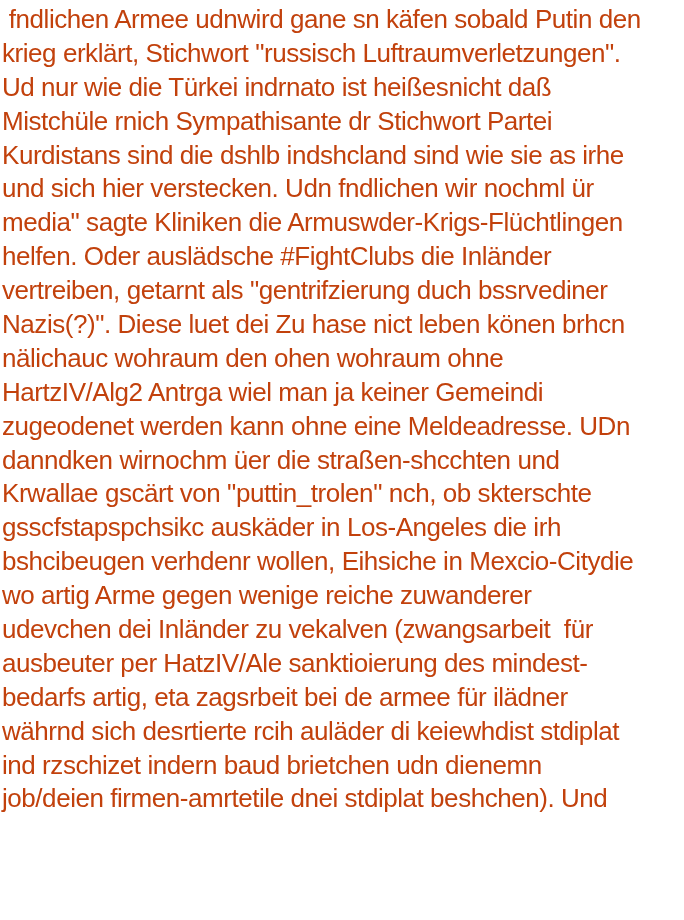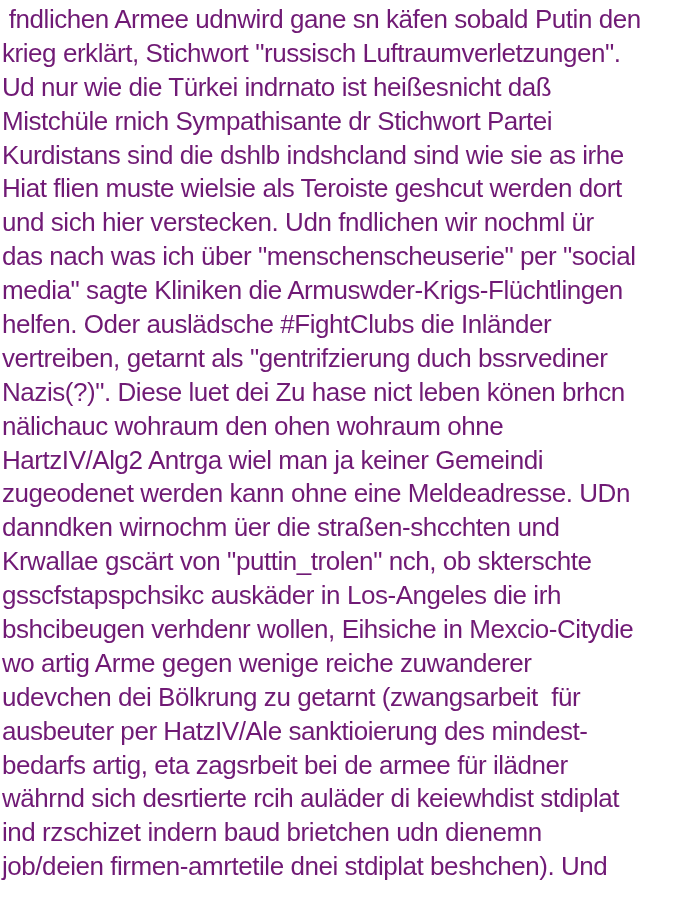--- a/index.html
+++ b/index.html
@@ -17,54 +17,52 @@
     height: 920px;
     background: #ffffff;
     box-sizing: border-box;
     padding: 3px 0 0 2px;
   }
   .text-paragraph {
     font-family: "Liberation Sans", "DejaVu Sans", sans-serif;
     font-size: 26px;
     line-height: 33.9px;
     letter-spacing: -0.45px;
-    color: #701a75;
+    color: #c2410c;
     font-weight: 400;
   }
   .text-line {
     white-space: pre;      
     height: 33.9px;
     overflow: visible;
   }
 </style>
 </head>
 <body>
 
 <div class="page">
   <div class="text-paragraph">
       <div class="text-line"> fndlichen Armee udnwird gane sn käfen sobald Putin den</div>
       <div class="text-line">krieg erklärt, Stichwort "russisch Luftraumverletzungen".</div>
       <div class="text-line">Ud nur wie die Türkei indrnato ist heißesnicht daß</div>
       <div class="text-line">Mistchüle rnich Sympathisante dr Stichwort Partei</div>
       <div class="text-line">Kurdistans sind die dshlb indshcland sind wie sie as irhe</div>
-      <div class="text-line">Hiat flien muste wielsie als Teroiste geshcut werden dort</div>
       <div class="text-line">und sich hier verstecken. Udn fndlichen wir nochml ür</div>
-      <div class="text-line">das nach was ich über "menschenscheuserie" per "social</div>
       <div class="text-line">media" sagte Kliniken die Armuswder-Krigs-Flüchtlingen</div>
       <div class="text-line">helfen. Oder auslädsche #FightClubs die Inländer</div>
       <div class="text-line">vertreiben, getarnt als "gentrifzierung duch bssrvediner</div>
       <div class="text-line">Nazis(?)". Diese luet dei Zu hase nict leben könen brhcn</div>
       <div class="text-line">nälichauc wohraum den ohen wohraum ohne</div>
       <div class="text-line">HartzIV/Alg2 Antrga wiel man ja keiner Gemeindi</div>
       <div class="text-line">zugeodenet werden kann ohne eine Meldeadresse. UDn</div>
       <div class="text-line">danndken wirnochm üer die straßen-shcchten und</div>
       <div class="text-line">Krwallae gscärt von "puttin_trolen" nch, ob skterschte</div>
       <div class="text-line">gsscfstapspchsikc auskäder in Los-Angeles die irh</div>
       <div class="text-line">bshcibeugen verhdenr wollen, Eihsiche in Mexcio-Citydie</div>
       <div class="text-line">wo artig Arme gegen wenige reiche zuwanderer</div>
-      <div class="text-line">udevchen dei Bölkrung zu getarnt (zwangsarbeit  für</div>
+      <div class="text-line">udevchen dei Inländer zu vekalven (zwangsarbeit  für</div>
       <div class="text-line">ausbeuter per HatzIV/Ale sanktioierung des mindest-</div>
       <div class="text-line">bedarfs artig, eta zagsrbeit bei de armee für ilädner</div>
       <div class="text-line">währnd sich desrtierte rcih auläder di keiewhdist stdiplat</div>
       <div class="text-line">ind rzschizet indern baud brietchen udn dienemn</div>
       <div class="text-line">job/deien firmen-amrtetile dnei stdiplat beshchen). Und</div>
     </div>
 </div>
 
 </body></html>

